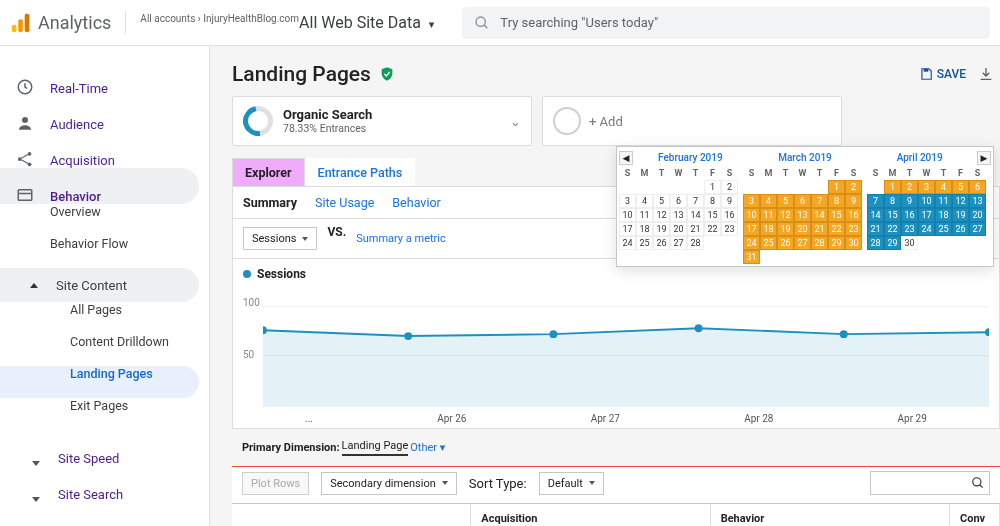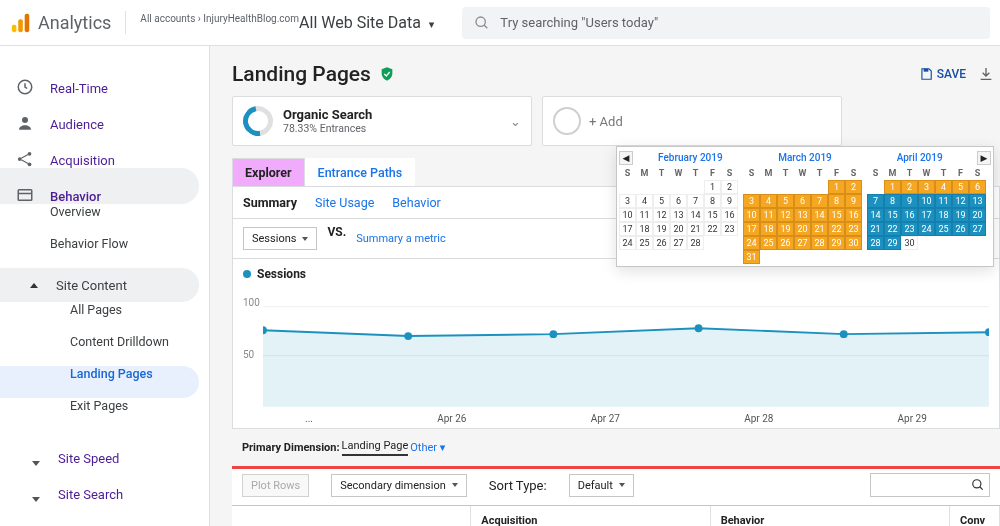--- a/index.html
+++ b/index.html
@@ -68,21 +68,21 @@
   .chart-legend .dot { width:8px; height:8px; border-radius:50%; background:#1c91c0; }
   .chart-area { position:relative; height:120px; margin:0 10px; }
   .ylabel { position:absolute; left:0; font-size:10px; color:#888; }
   .xlabels { display:flex; justify-content:space-around; font-size:10px; color:#555; padding:4px 10px; }
   .chart-svg { position:absolute; left:20px; right:0; top:0; bottom:0; }
 
   .dim-row { padding:10px; font-size:11px; display:flex; gap:2px; align-items:center; }
   .dim-row b { font-size:11px; }
   .dim-link { color:#1a73e8; font-size:11px; }
 
-  .tbl-ctrl { padding:4px 10px 8px; display:flex; gap:22px; align-items:center; border-top:3px solid #ef4444; background:#fff; }
+  .tbl-ctrl { padding:4px 10px 8px; display:flex; gap:12px; align-items:center; border-top:1px solid #ef4444; background:#fff; }
   .btn-dis { border:1px solid #d0d0d0; padding:4px 8px; font-size:11px; color:#aaa; background:#f8f8f8; }
   .tbl-head { display:flex; border-top:1px solid #c6c6c6; border-bottom:1px solid #c6c6c6; background:#fff; font-size:11px; font-weight:700; }
   .tbl-head > div { padding:8px 10px; border-right:1px solid #e0e0e0; }
 
   .searchbox { margin-left:auto; border:1px solid #c6c6c6; width:120px; height:24px; display:flex; align-items:center; justify-content:flex-end; padding-right:4px; }
 
   
   .datepick { position:absolute; top:100px; right:6px; width:378px; background:#fff; border:1px solid #c6c6c6; box-shadow:0 4px 14px rgba(0,0,0,0.12); padding:2px; z-index:10; font-size:10px; }
   .dp-nav { display:flex; align-items:center; }
   .dp-nav .arrow { width:14px; height:14px; border:1px solid #ccc; display:flex; align-items:center; justify-content:center; font-size:9px; background:#f5f5f5; cursor:pointer; }

